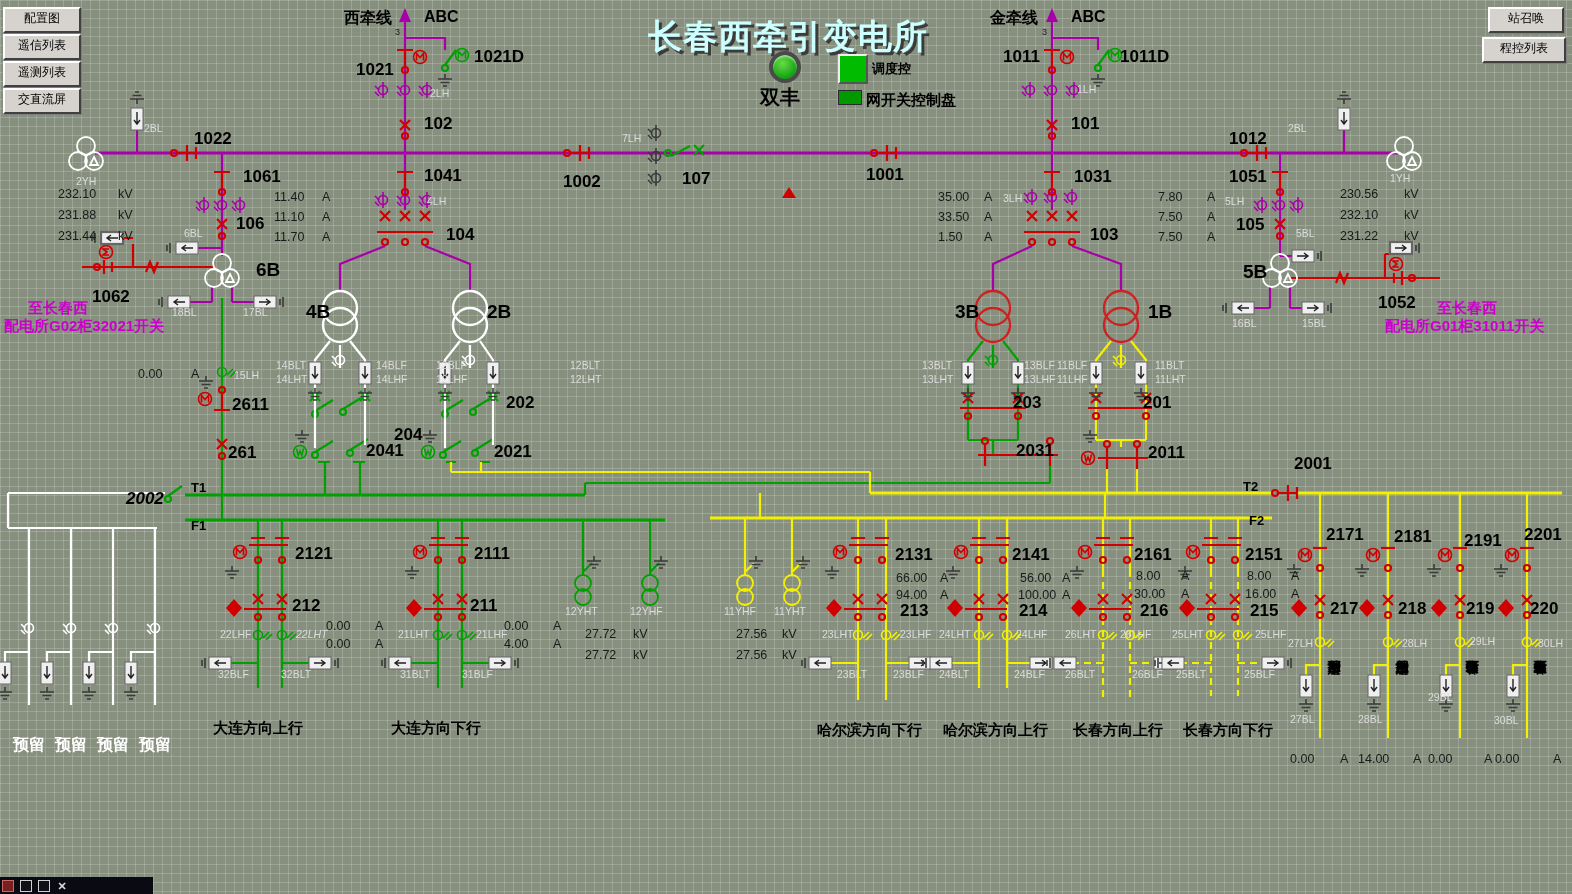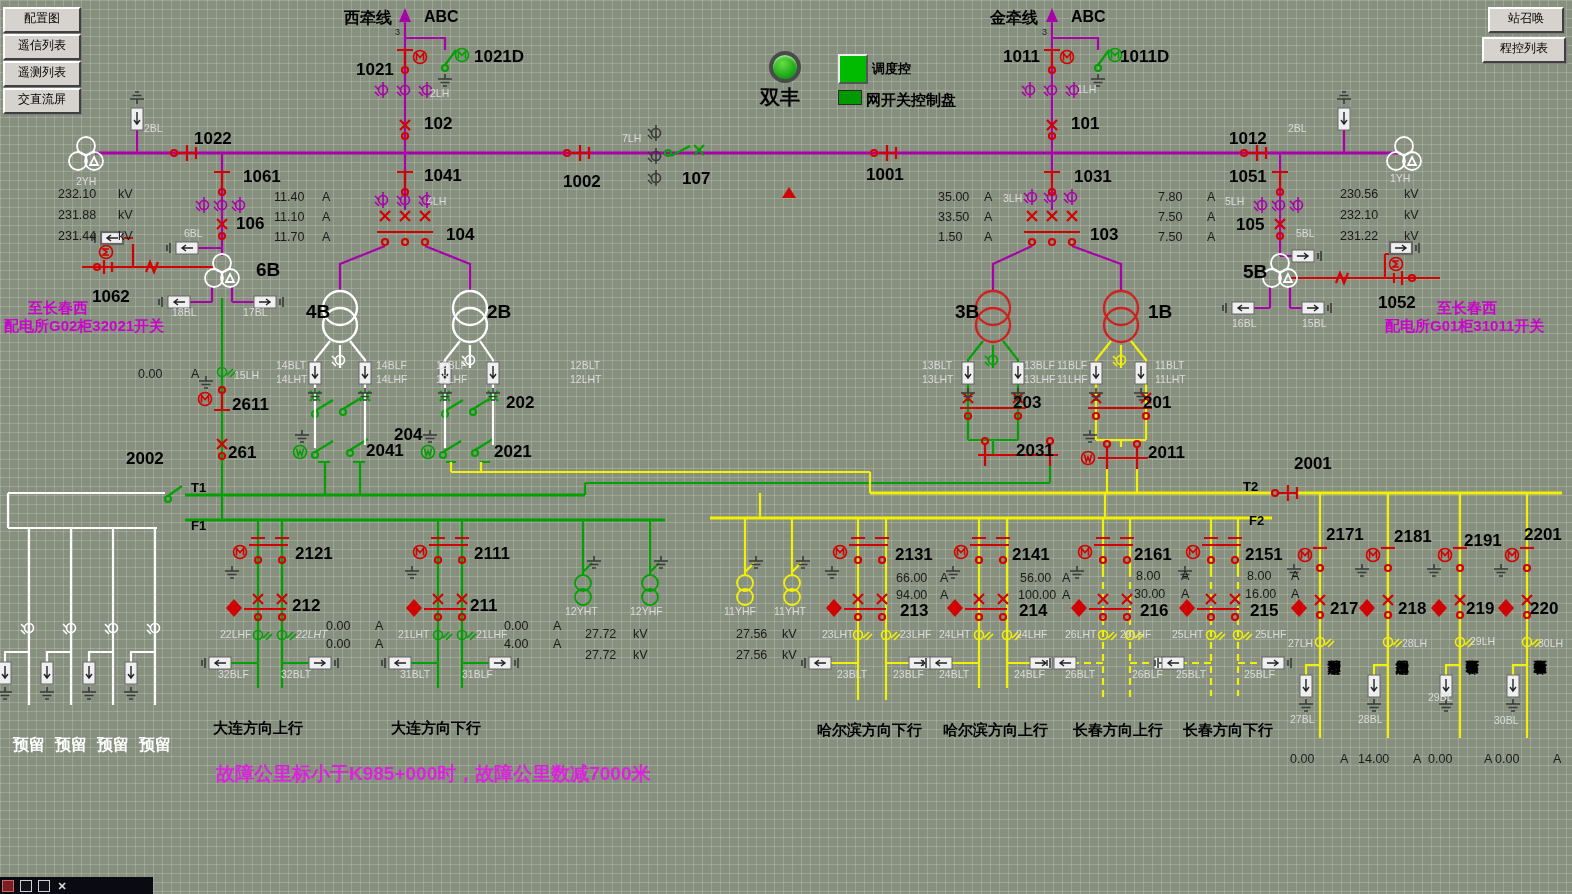--- a/index.html
+++ b/index.html
@@ -516,21 +516,21 @@
       <div class="lbl dev" style="left: 92px; top: 288px;">1062</div>
       <div class="lbl sm" style="left: 172px; top: 307px;">18BL</div>
       <div class="lbl sm" style="left: 243px; top: 307px;">17BL</div>
       <div class="lbl mag" style="left: 28px; top: 300px;">至长春西</div>
       <div class="lbl mag" style="left: 4px; top: 318px;">配电所G02柜32021开关</div>
       <div class="lbl ms" style="left: 138px; top: 368px;">0.00</div>
       <div class="lbl ms" style="left: 191px; top: 368px;">A</div>
       <div class="lbl sm" style="left: 234px; top: 370px;">15LH</div>
       <div class="lbl dev" style="left: 232px; top: 396px;">2611</div>
       <div class="lbl dev" style="left: 228px; top: 444px;">261</div>
-      <div class="lbl dev" style="left: 126px; top: 450px;">2002</div>
+      <div class="lbl dev" style="left: 126px; top: 490px; font-style: italic;">2002</div>
       <div class="lbl dev3" style="left: 191px; top: 481px;">T1</div>
       <div class="lbl dev3" style="left: 191px; top: 519px;">F1</div>
       <div class="lbl dev" style="left: 424px; top: 167px;">1041</div>
       <div class="lbl sm" style="left: 427px; top: 196px;">4LH</div>
       <div class="lbl dev" style="left: 446px; top: 226px;">104</div>
       <div class="lbl dev2" style="left: 306px; top: 302px;">4B</div>
       <div class="lbl dev2" style="left: 487px; top: 302px;">2B</div>
       <div class="lbl sm" style="left: 276px; top: 360px;">14BLT</div>
       <div class="lbl sm" style="left: 276px; top: 374px;">14LHT</div>
       <div class="lbl sm" style="left: 376px; top: 360px;">14BLF</div>
@@ -708,30 +708,30 @@
       <div class="lbl ms" style="left: 1358px; top: 753px;">14.00</div>
       <div class="lbl ms" style="left: 1413px; top: 753px;">A</div>
       <div class="lbl ms" style="left: 1428px; top: 753px;">0.00</div>
       <div class="lbl ms" style="left: 1484px; top: 753px;">A</div>
       <div class="lbl ms" style="left: 1495px; top: 753px;">0.00</div>
       <div class="lbl ms" style="left: 1553px; top: 753px;">A</div>
       <div class="lbl wh" style="left: 13px; top: 737px;">预留</div>
       <div class="lbl wh" style="left: 55px; top: 737px;">预留</div>
       <div class="lbl wh" style="left: 97px; top: 737px;">预留</div>
       <div class="lbl wh" style="left: 139px; top: 737px;">预留</div>
-      <div class="lbl magl" style="left: 216px; top: 764px;">故障公里标小于K985+000时，故障公里数减7000米</div>
     </div>
 
 <div class="btn" style="left:3px;top:7px;width:74px;">配置图</div>
 <div class="btn" style="left:3px;top:34px;width:74px;">遥信列表</div>
 <div class="btn" style="left:3px;top:61px;width:74px;">遥测列表</div>
 <div class="btn" style="left:3px;top:88px;width:74px;">交直流屏</div>
 <div class="btn" style="right:8px;top:7px;width:72px;">站召唤</div>
 <div class="btn" style="right:6px;top:37px;width:80px;">程控列表</div>
 
+<div class="title">长春西牵引变电所</div>
 <div class="led"></div>
 <div class="led-label">双丰</div>
 <div class="sq1"></div>
 <div class="sq1-label">调度控</div>
 <div class="sq2"></div>
 <div class="sq2-label">网开关控制盘</div>
 
 <div class="taskbar">
   <div class="tb-icon tb-red"></div>
   <div class="tb-icon tb-box"></div>

